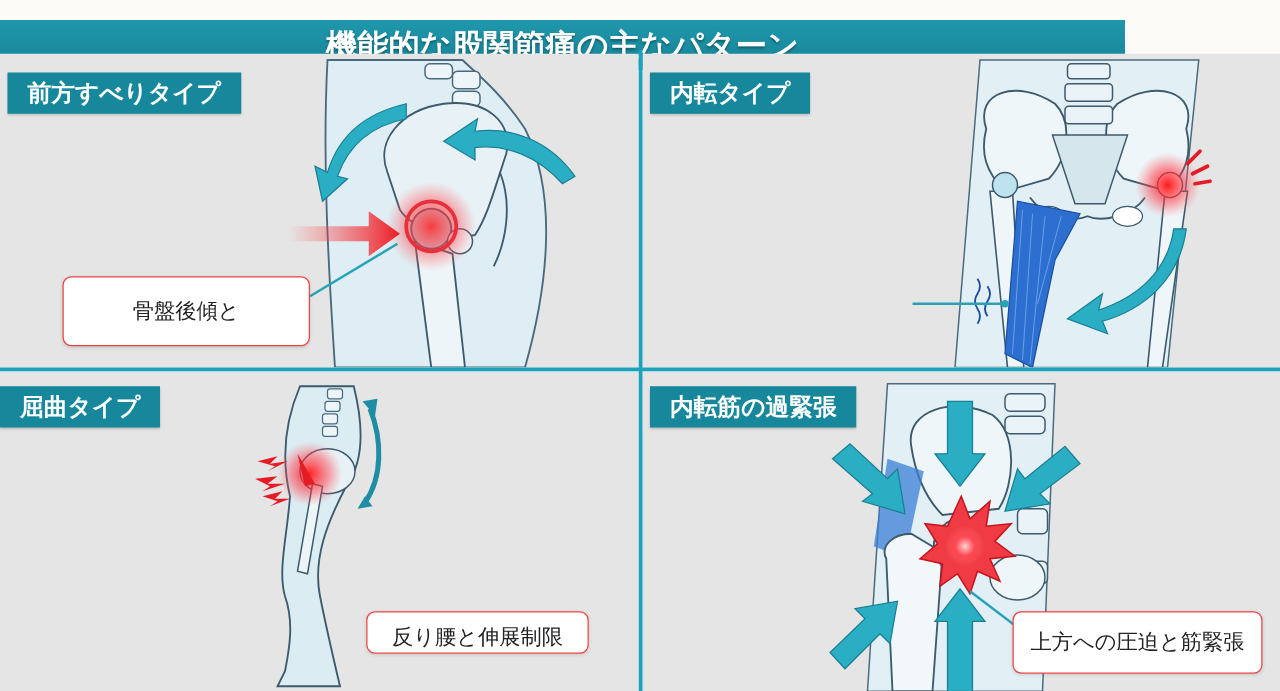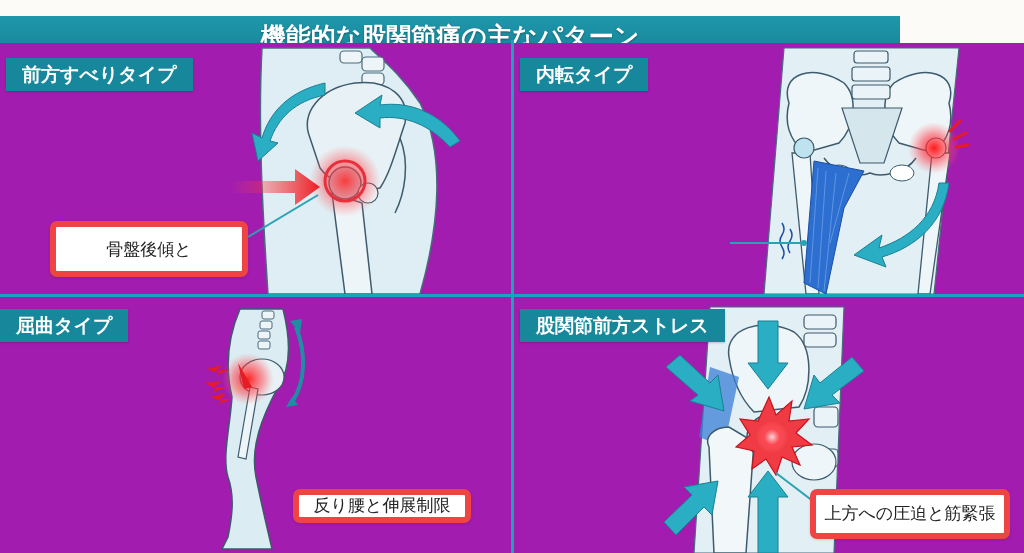--- a/index.html
+++ b/index.html
@@ -9,38 +9,38 @@
     position: absolute; left: 0; top: 16px; width: 900px; height: 40px;
     background: linear-gradient(#1f97ab, #178599);
     border-bottom: 3px solid #1aa6bf;
     display: flex; align-items: flex-end; justify-content: center;
   }
   .header-title {
     color: #ffffff; font-size: 25px; font-weight: bold; letter-spacing: 0px;
     text-shadow: 0 1px 2px rgba(0,0,0,0.35);
   }
   .panel {
-    position: absolute; background: #a21caf; overflow: hidden;
+    position: absolute; background: #e5e5e5; overflow: hidden;
   }
   .p1 { left: 0; top: 43px; width: 511px; height: 251px; }
   .p2 { left: 514px; top: 43px; width: 510px; height: 251px; }
   .p3 { left: 0; top: 297px; width: 511px; height: 256px; }
   .p4 { left: 514px; top: 297px; width: 510px; height: 256px; }
   .vdiv { position: absolute; left: 511px; top: 40px; width: 3px; height: 513px; background: #1aa3bc; }
   .hdiv { position: absolute; left: 0; top: 294px; width: 1024px; height: 3px; background: #1aa3bc; }
   .tag {
     position: absolute; left: 6px; top: 15px; height: 33px;
     background: #17889c; color: #fff; font-weight: bold; font-size: 19px;
     padding: 0 16px; display: flex; align-items: center;
     box-shadow: 0 1px 2px rgba(0,0,0,0.2);
   }
   .p3 .tag, .p4 .tag { top: 12px; left: 0; }
   .p4 .tag { left: 6px; }
   .callout {
-    position: absolute; background: #ffffff; border: 6px solid #ef4444;
+    position: absolute; background: #ffffff; border: 1px solid #ef4444;
     border-radius: 7px; color: #222; font-size: 17px; text-align: center;
     line-height: 24px; display: flex; align-items: center; justify-content: center;
     box-shadow: 0 1px 3px rgba(0,0,0,0.12);
   }
   .callout .l2 { display: block; }
   svg { position: absolute; }
 </style>
 </head>
 <body>
 
@@ -226,20 +226,20 @@
     <g fill="#2aaec4" stroke="#1b7f93" stroke-width="1">
       <path d="M244 24 L264 24 L264 66 L274 66 L254 92 L234 66 L244 66 Z"></path>
       <path d="M244 256 L264 256 L264 200 L274 200 L254 174 L234 200 L244 200 Z"></path>
       <path d="M152 70 L166 58 L196 86 L204 78 L210 114 L176 104 L184 98 Z"></path>
       <path d="M350 74 L338 60 L306 86 L300 78 L290 112 L326 106 L318 98 Z"></path>
       <path d="M150 225 L162 238 L190 210 L198 218 L204 184 L170 190 L178 198 Z"></path>
     </g>
 
     <line x1="262" y1="176" x2="312" y2="214" stroke="#2aa2b5" stroke-width="2"></line>
   </svg>
-  <div class="tag">股関節前方ストレス</div>
+  <div class="tag">内転筋の過緊張</div>
   <div class="callout" style="left:296px; top:192px; width:200px; height:50px;font-family:Liberation Serif, serif;">
     <span>上方への圧迫と筋緊張</span>
   </div>
 </div>
 
 <div class="vdiv"></div>
 <div class="hdiv"></div>
 
 </body></html>

